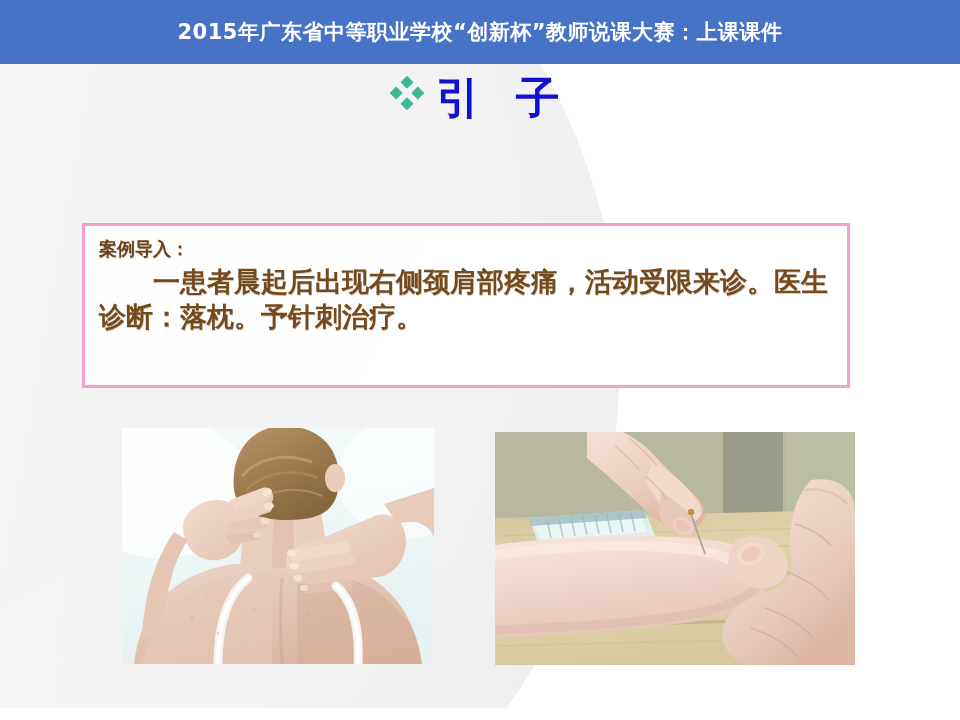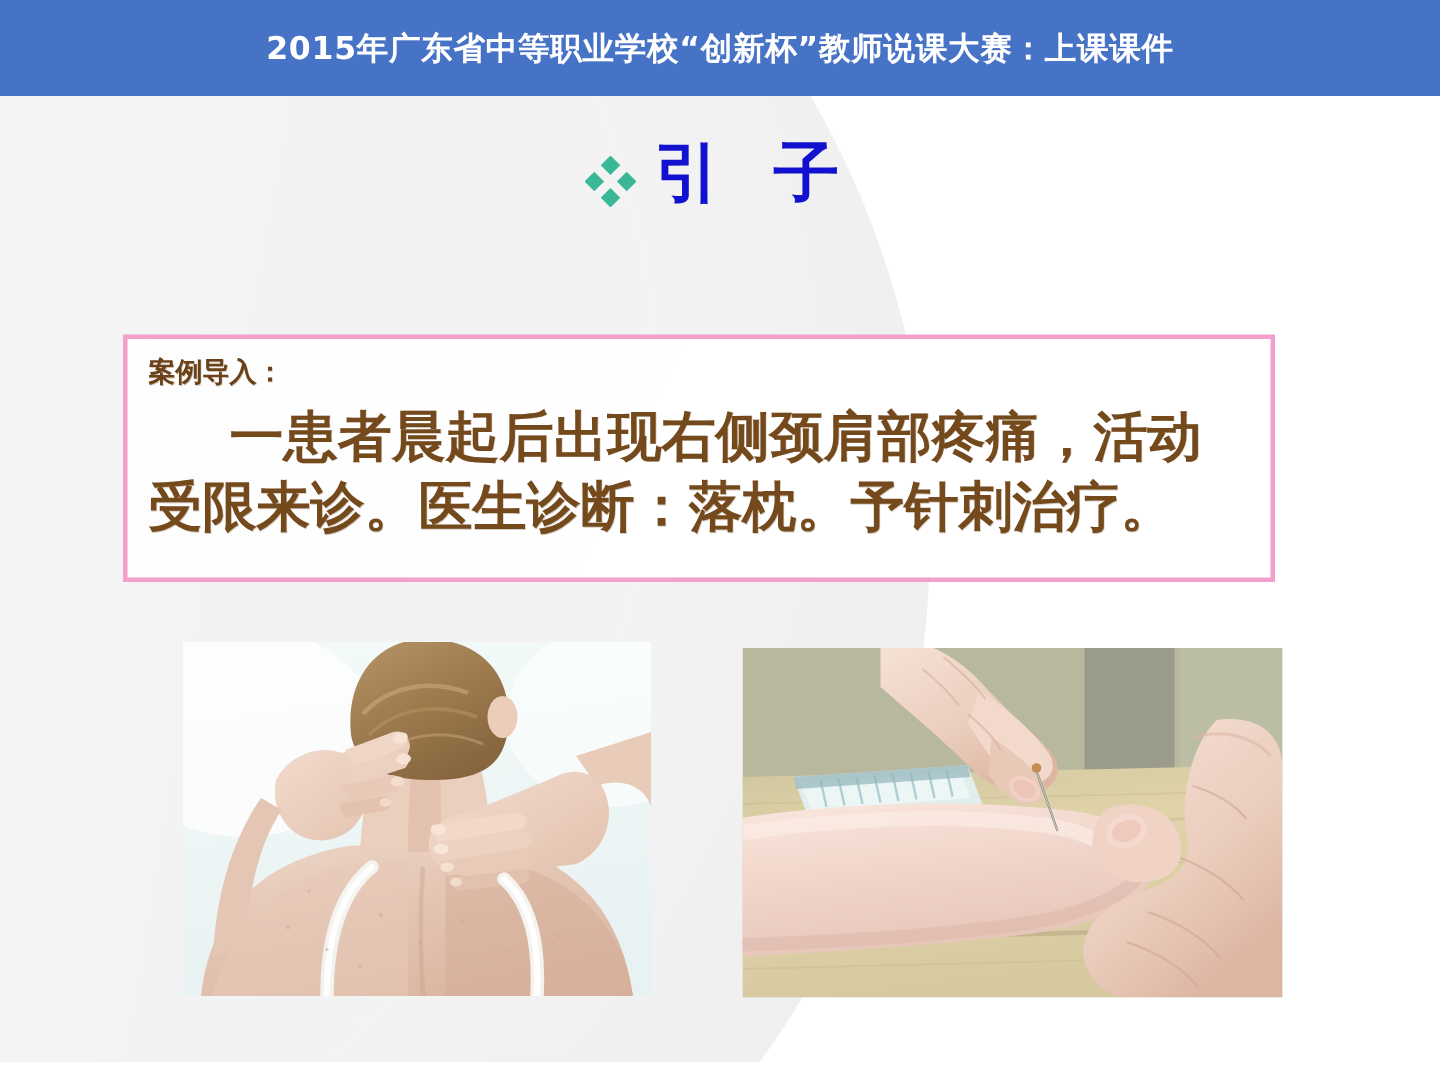--- a/index.html
+++ b/index.html
@@ -69,21 +69,21 @@
 
   
   .slide-title-row {
     position: absolute;
     left: 0;
     top: 76px;
     width: 960px;
     height: 62px;
     z-index: 6;
     display: flex;
-    align-items: flex-end;
+    align-items: flex-start;
     justify-content: center;
   }
   .title-bullet {
     width: 34px;
     height: 34px;
     margin-right: 12px;
     flex: none;
     display: block;
   }
   .slide-title-text {
@@ -113,25 +113,25 @@
     color: #6a4119;
     font-size: 18px;
     font-weight: bold;
     line-height: 1.25;
     margin: 0 0 6px 0;
     font-family: "DejaVu Sans", "Liberation Sans", sans-serif;
     text-shadow: 0.5px 0.5px 0 rgba(90,55,20,0.25);
   }
   .case-body {
     color: #74491c;
-    font-size: 36px;
+    font-size: 27px;
     font-weight: bold;
     line-height: 1.32;
     margin: 0;
-    font-family: Liberation Sans, sans-serif;
+    font-family: Liberation Mono, monospace;
     text-indent: 54px;
     text-shadow: 0.5px 0.5px 0 rgba(90,55,20,0.25);
   }
 
   
   .photo {
     position: absolute;
     z-index: 7;
     overflow: hidden;
   }

